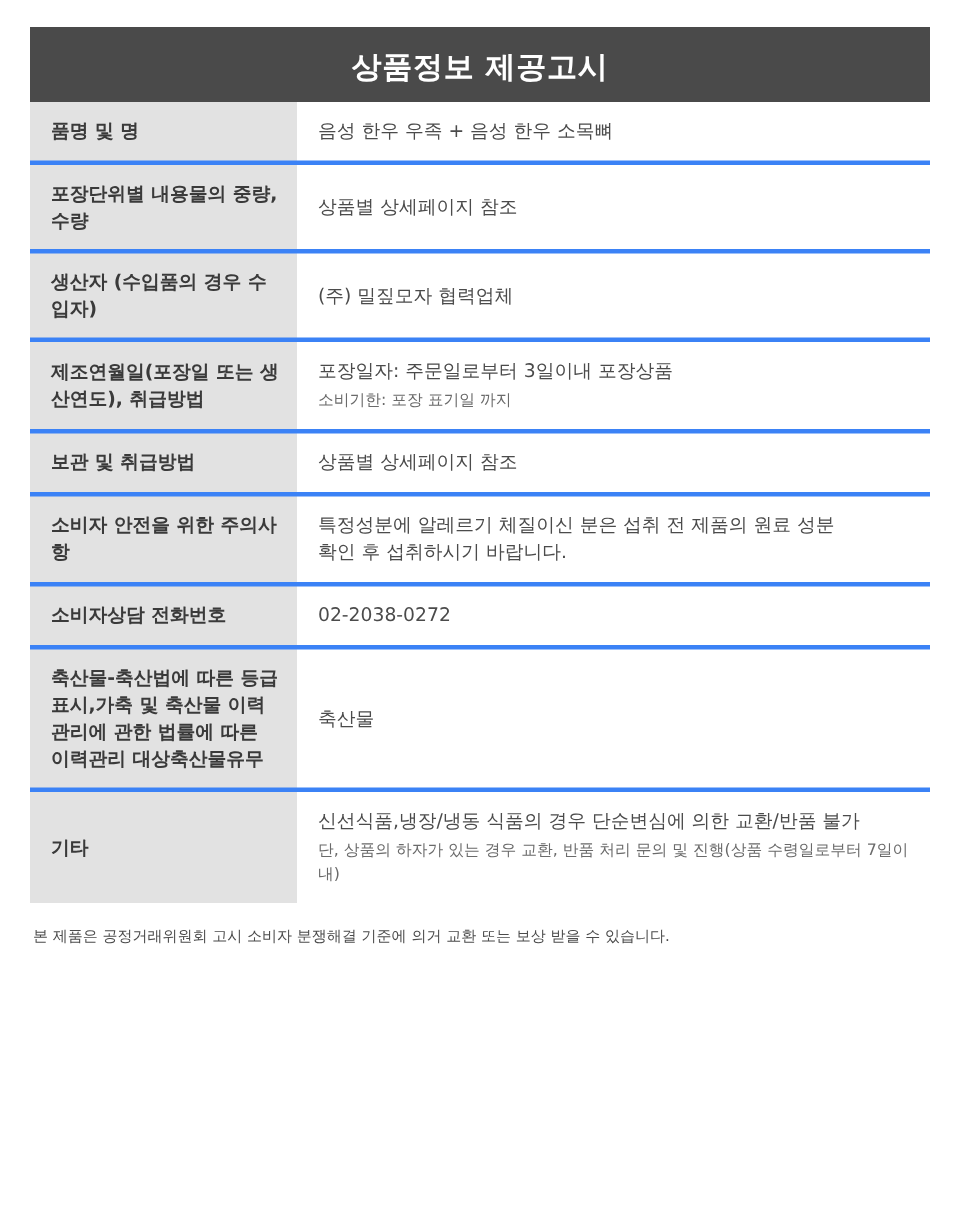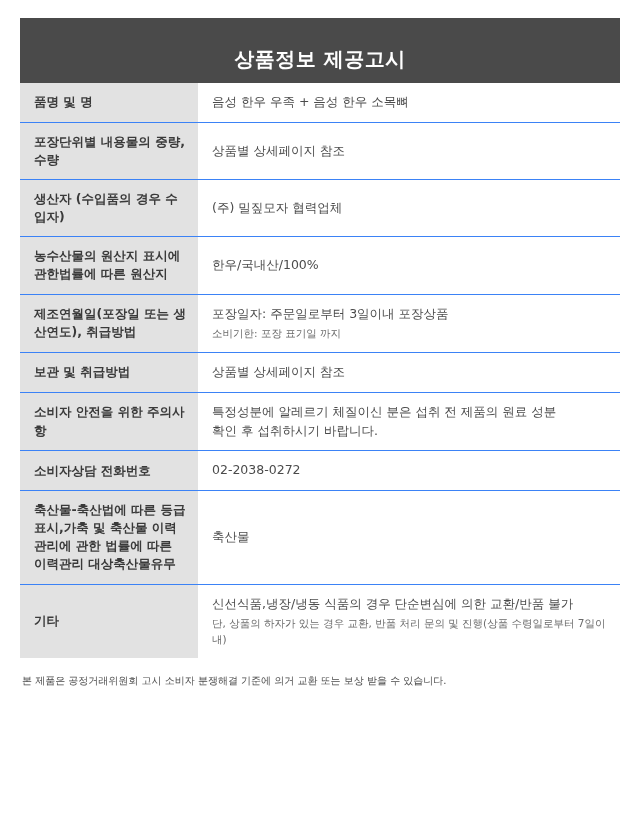--- a/index.html
+++ b/index.html
@@ -21,31 +21,31 @@
     padding: 18px 20px 0 20px;
     position: relative;
   }
   .title-bar {
     background: #4a4a4a;
     color: #ffffff;
     text-align: center;
     font-size: 20px;
     font-weight: bold;
     letter-spacing: 0.5px;
-    padding: 30px 0 13px 0;
+    padding: 15px 0 13px 0;
     line-height: 1.1;
   }
   table.info {
     width: 100%;
     border-collapse: collapse;
     table-layout: fixed;
     margin-top: 0;
   }
   table.info tr {
-    border-bottom: 1px solid #3b82f6;
+    border-bottom: 3px solid #3b82f6;
   }
   table.info tr:last-child {
     border-bottom: none;
   }
   td.label {
     width: 178px;
     background: #e2e2e2;
     color: #3a3a3a;
     font-size: 12.5px;
     font-weight: bold;
@@ -101,26 +101,20 @@
           <span class="line">상품별 상세페이지 참조</span>
         </td>
       </tr>
       <tr>
         <td class="label">생산자 (수입품의 경우 수입자)</td>
         <td class="value">
           <span class="line">(주) 밀짚모자 협력업체</span>
         </td>
       </tr>
       <tr>
-        <td class="label">농수산물의 원산지 표시에 관한법률에 따른 원산지</td>
-        <td class="value">
-          <span class="line">한우/국내산/100%</span>
-        </td>
-      </tr>
-      <tr>
         <td class="label">제조연월일(포장일 또는 생산연도), 취급방법</td>
         <td class="value">
           <span class="line">포장일자: 주문일로부터 3일이내 포장상품</span>
           <span class="small">소비기한: 포장 표기일 까지</span>
         </td>
       </tr>
       <tr>
         <td class="label">보관 및 취급방법</td>
         <td class="value">
           <span class="line">상품별 상세페이지 참조</span>

